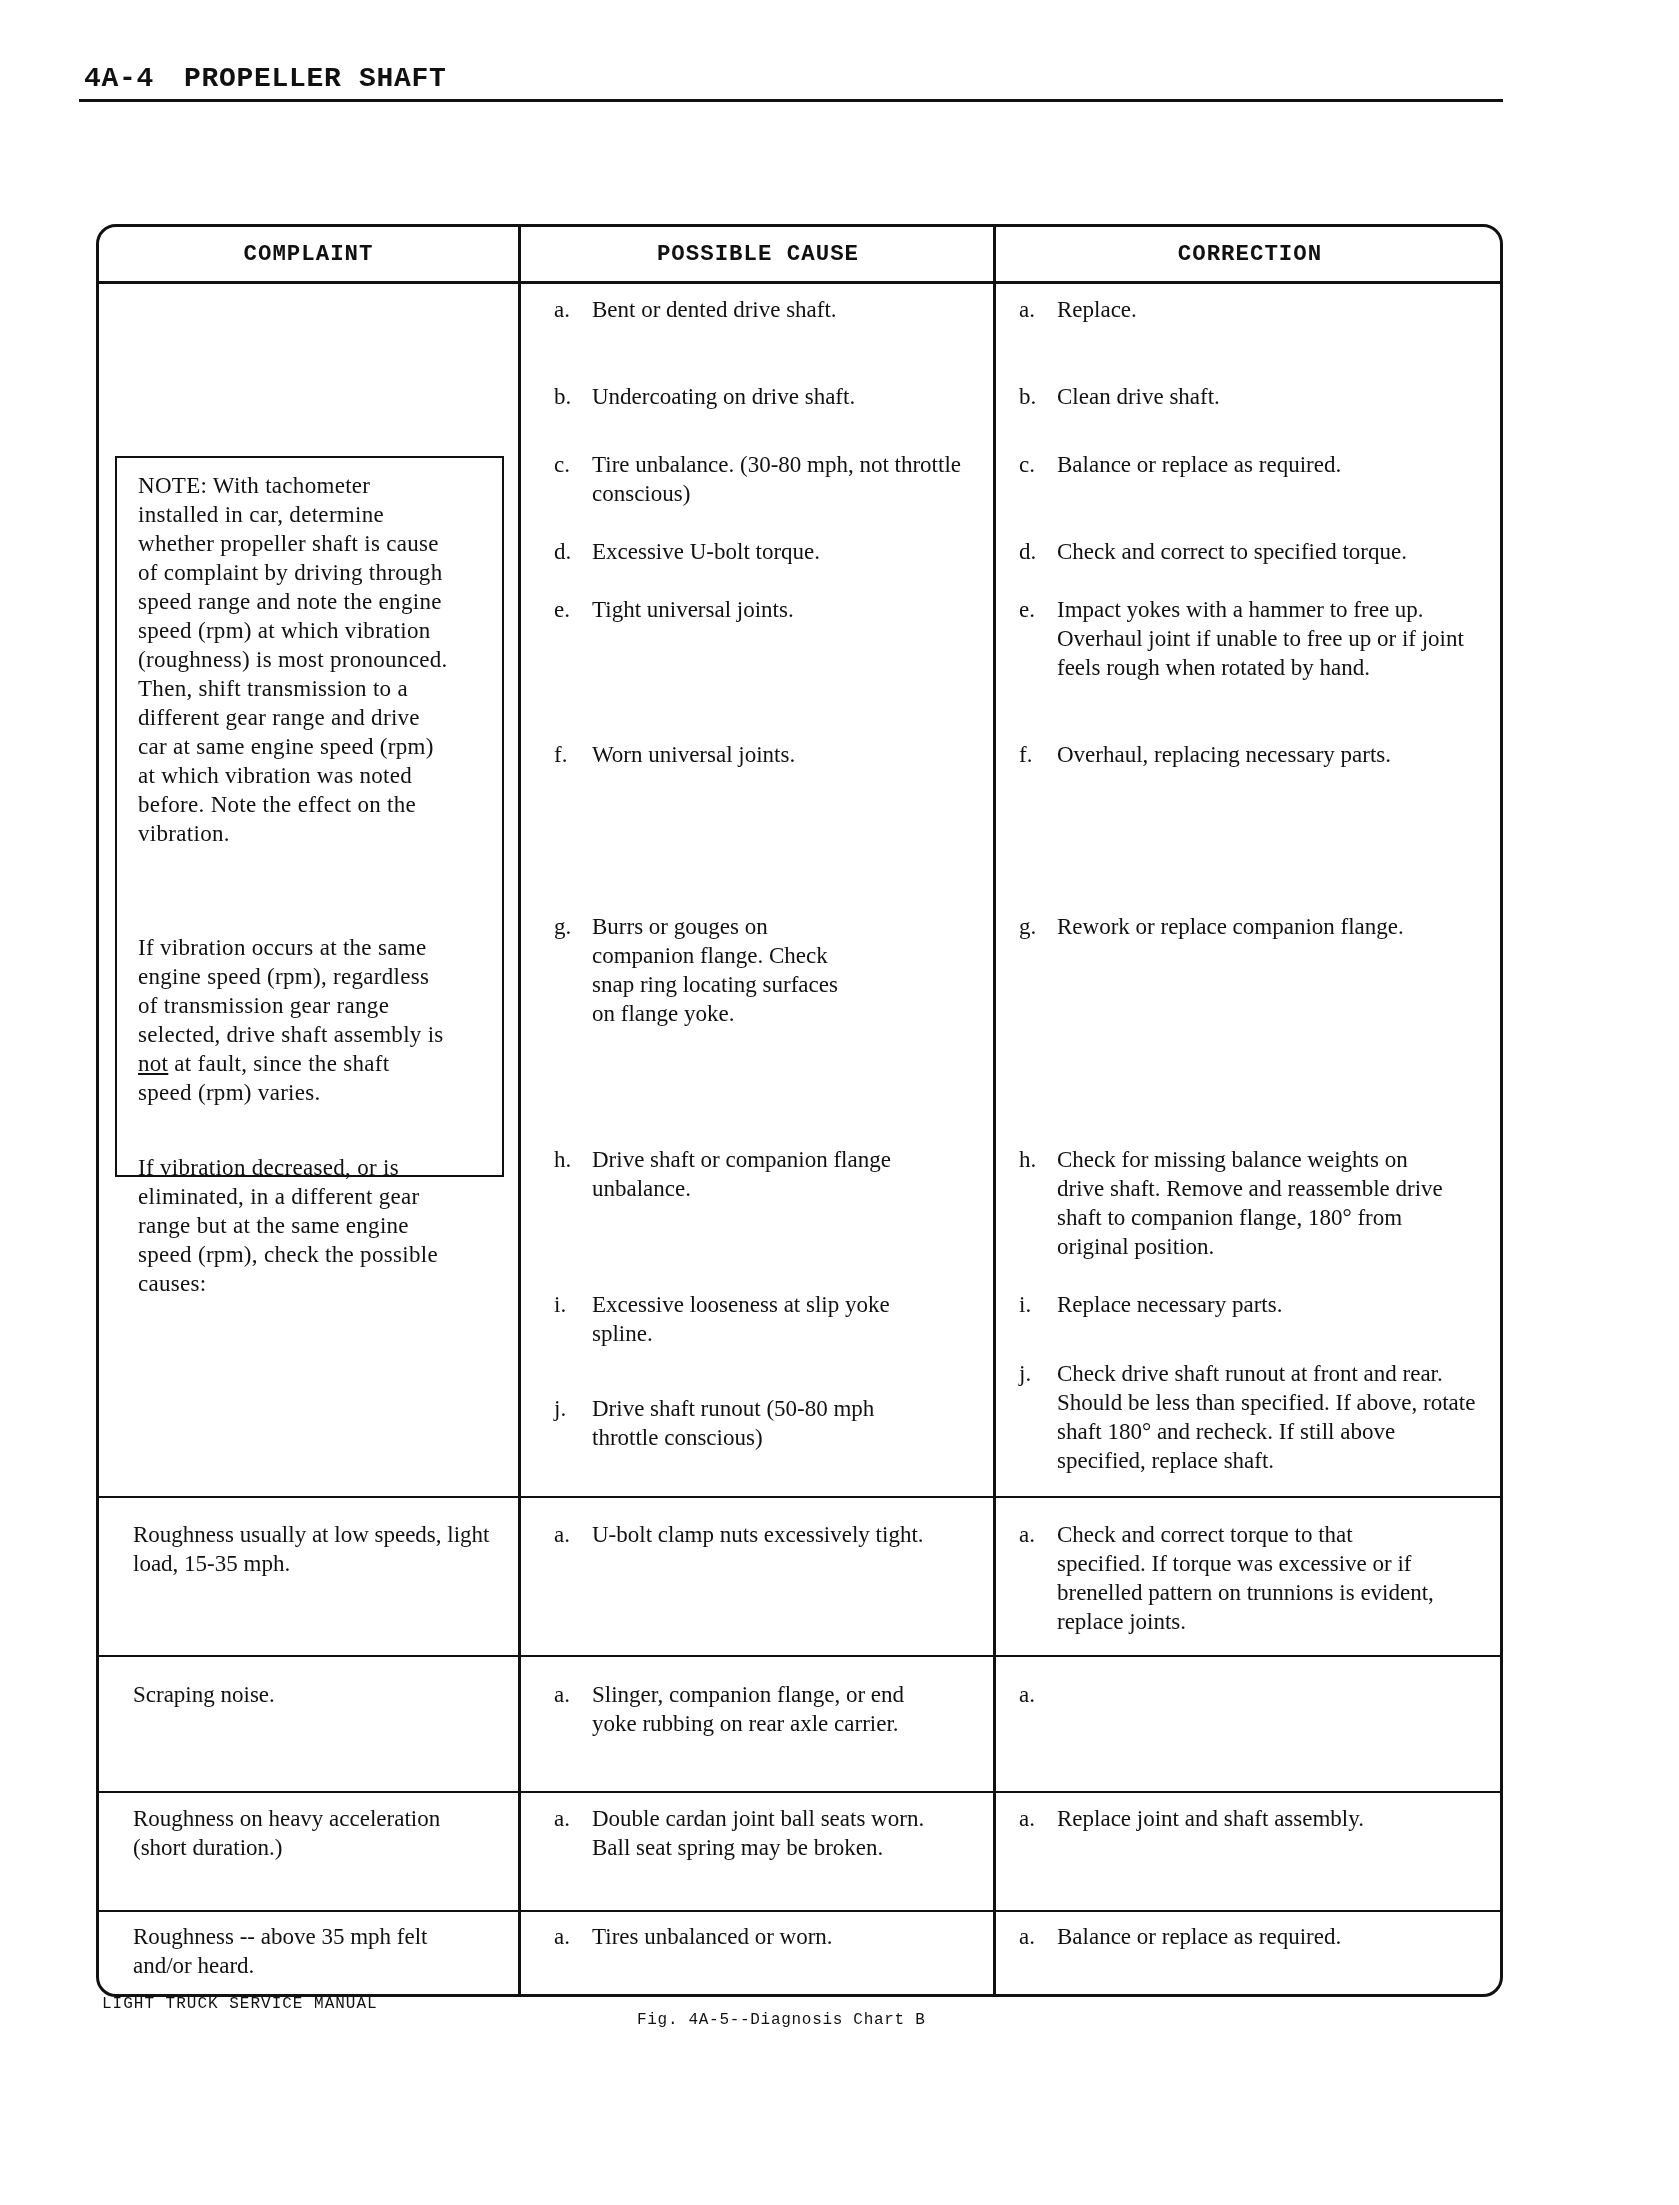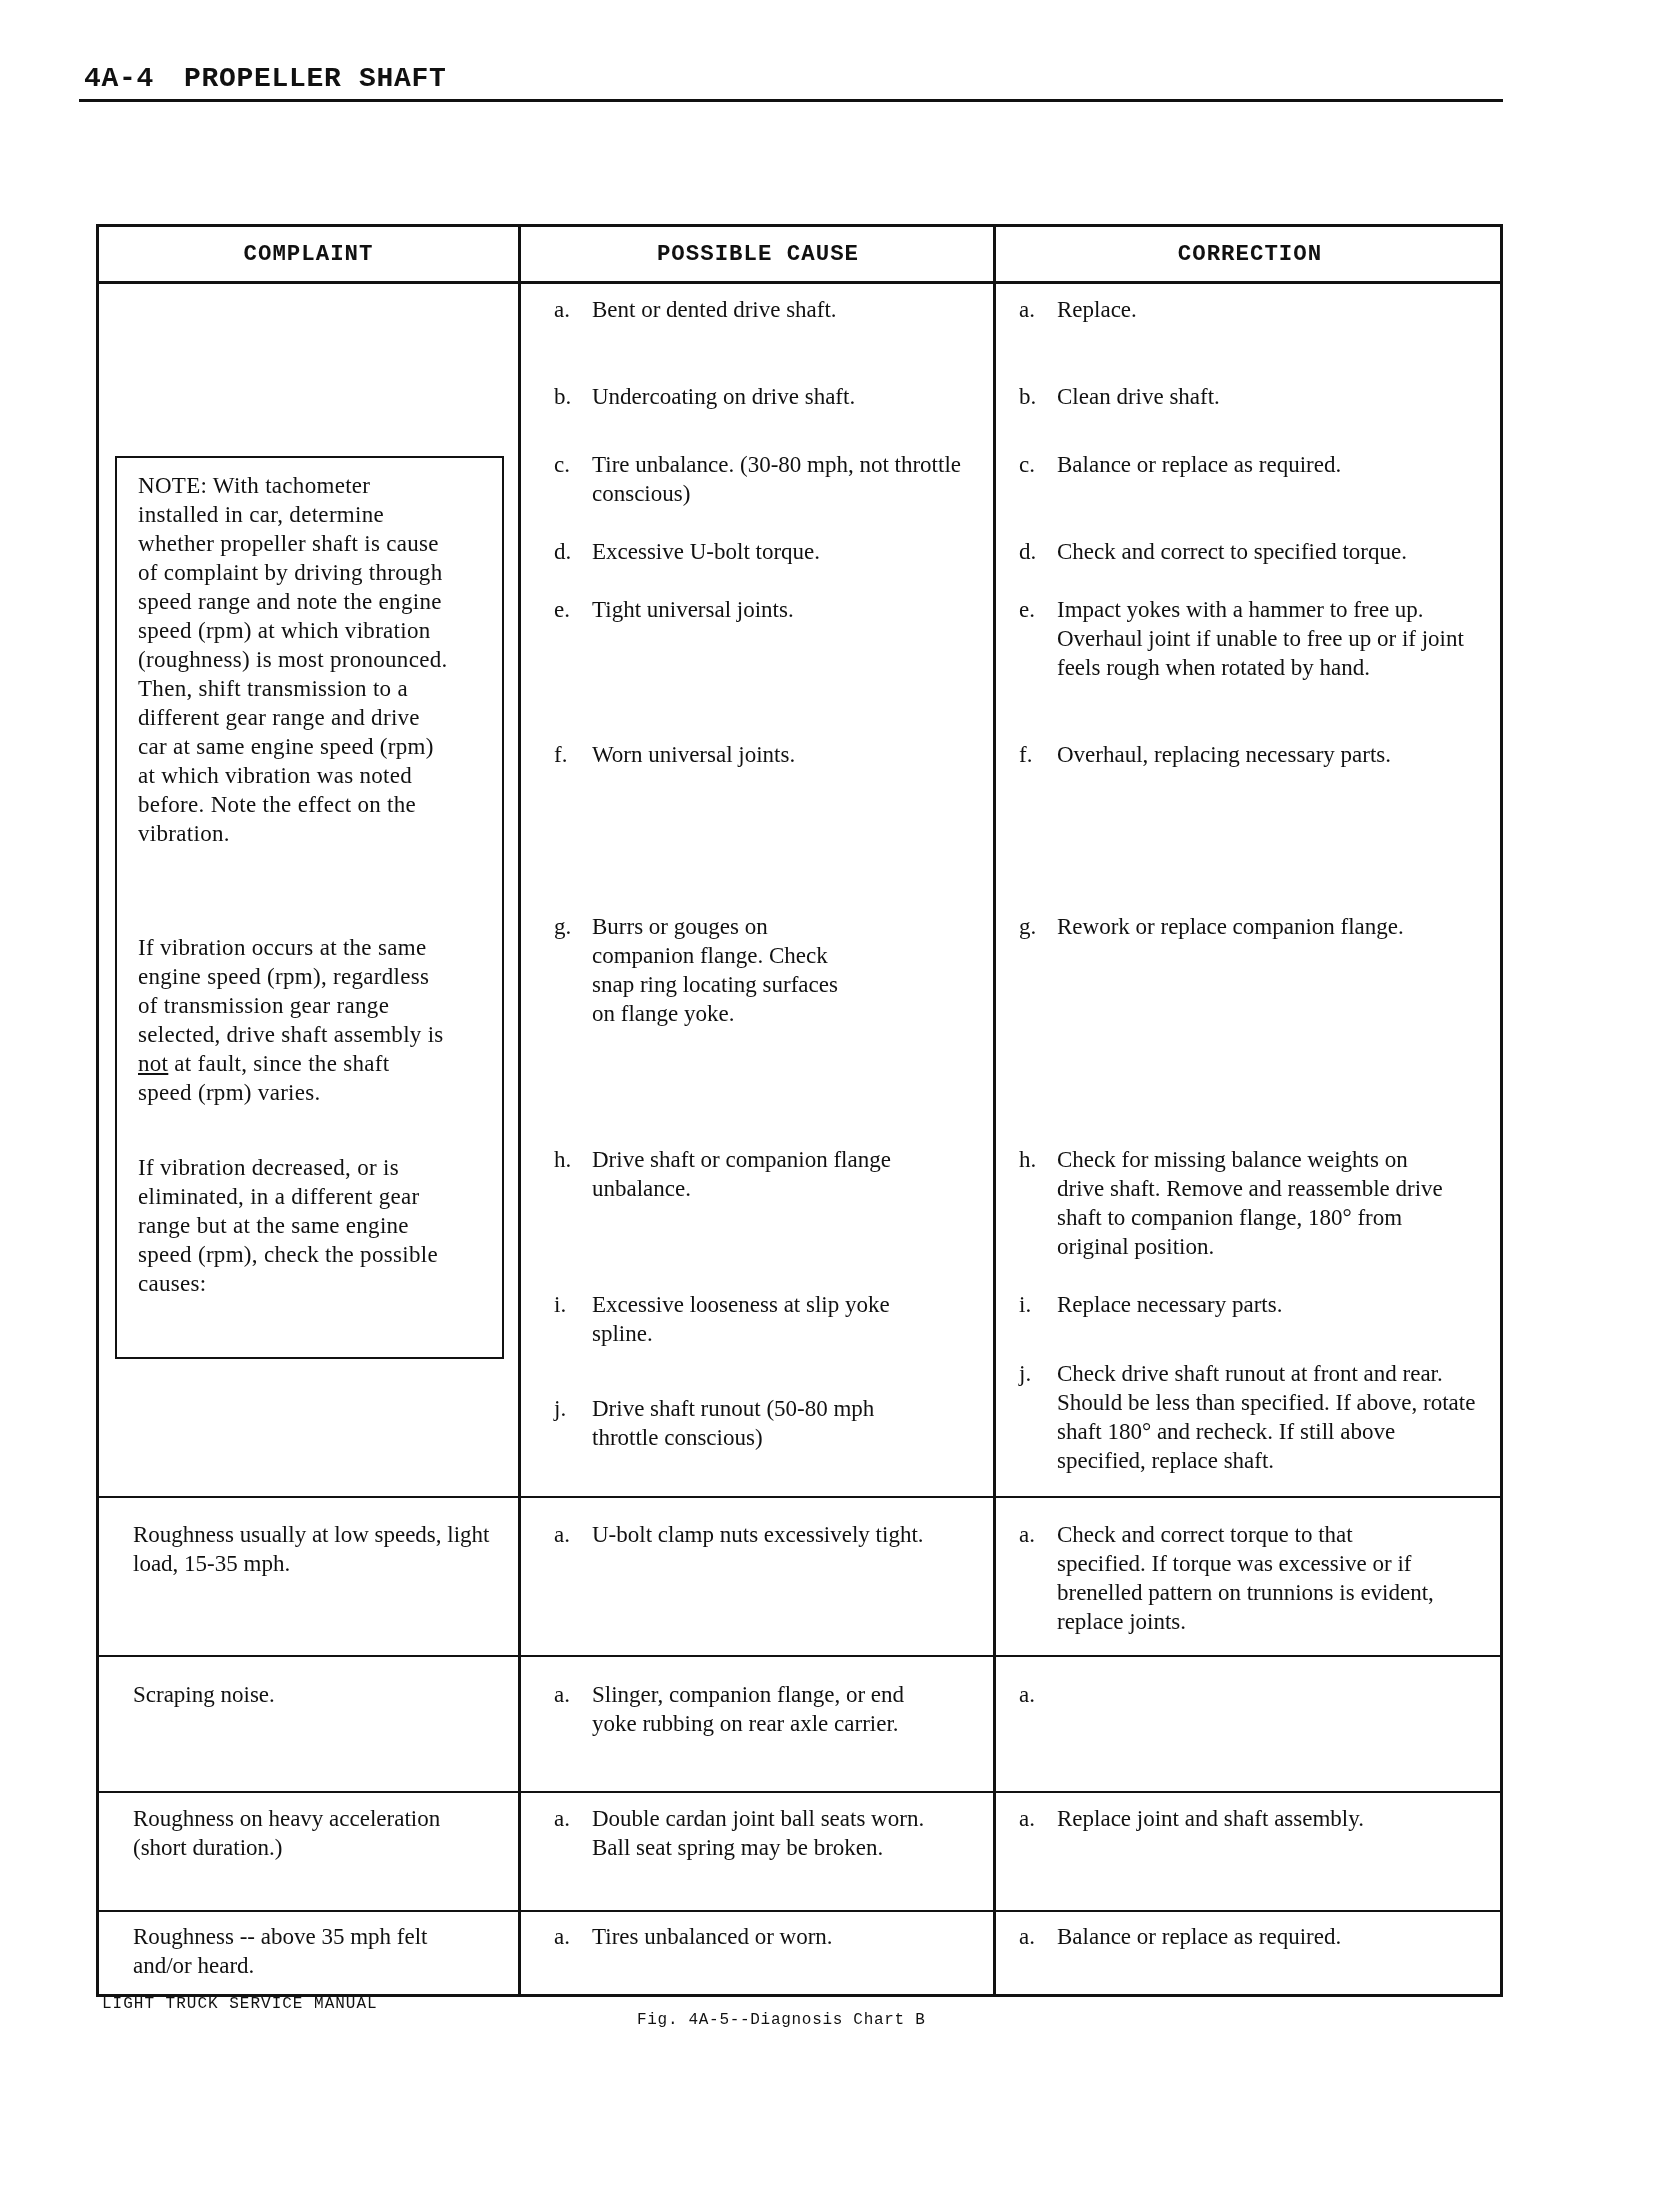--- a/index.html
+++ b/index.html
@@ -1,36 +1,36 @@
 <!DOCTYPE html>
 <html style="font-size:10.6px"><head>
 <meta charset="utf-8">
 <style>
   html, body { margin: 0; padding: 0; background: #ffffff; }
   body { width: 1679px; height: 2205px; position: relative; overflow: hidden; color: #111111; }
   .sans { font-family: Liberation Mono, monospace; }
-  .serif { font-family: "Liberation Serif", "DejaVu Serif", serif; }
+  .serif { font-family: "Liberation Serif", "DejaVu Serif", serif; border-radius: 20px; }
 
   .page-header { position: absolute; left: 84px; top: 63px; font-size: 28px; font-weight: bold; letter-spacing: 0.7px; }
   .page-header .sec { margin-right: 30px; }
   .header-rule { position: absolute; left: 79px; top: 99px; width: 1424px; height: 2.6px; background: #111; }
 
   .chart { position: absolute; left: 96px; top: 224px; width: 1407px; height: 1773px; border: 3.3px solid #111; box-sizing: border-box; }
   .vline { position: absolute; top: 0; bottom: 0; width: 3.3px; background: #111; }
   .hline { position: absolute; left: 0; right: 0; height: 2px; background: #111; }
   .hline.thick { height: 3.3px; }
 
   .col-head { position: absolute; top: 0; height: 54px; display: flex; align-items: center; justify-content: center; font-size: 22.4px; font-weight: bold; letter-spacing: 1px; }
 
   .txt { position: absolute; font-size: 23px; line-height: 29px; }
   .item { position: absolute; font-size: 23px; line-height: 29px; display: flex; }
   .item .lbl { width: 38px; flex: 0 0 38px; }
   .item .body { flex: 1; }
 
-  .note-box { position: absolute; left: 16px; top: 229px; width: 389px; height: 903px; border: 2px solid #111; box-sizing: border-box; }
+  .note-box { position: absolute; left: 16px; top: 229px; width: 389px; height: 721px; border: 2px solid #111; box-sizing: border-box; }
   .note-text { position: absolute; left: 21px; font-size: 23px; line-height: 29px; letter-spacing: 0.3px; }
   .u { text-decoration: underline; }
 
   .caption { position: absolute; left: 637px; top: 2011px; font-size: 16px; letter-spacing: 0.7px; }
   .footer { position: absolute; left: 102px; top: 1995px; font-size: 16px; letter-spacing: 1px; }
 </style>
 </head>
 <body>
 
 <div class="page-header sans">

